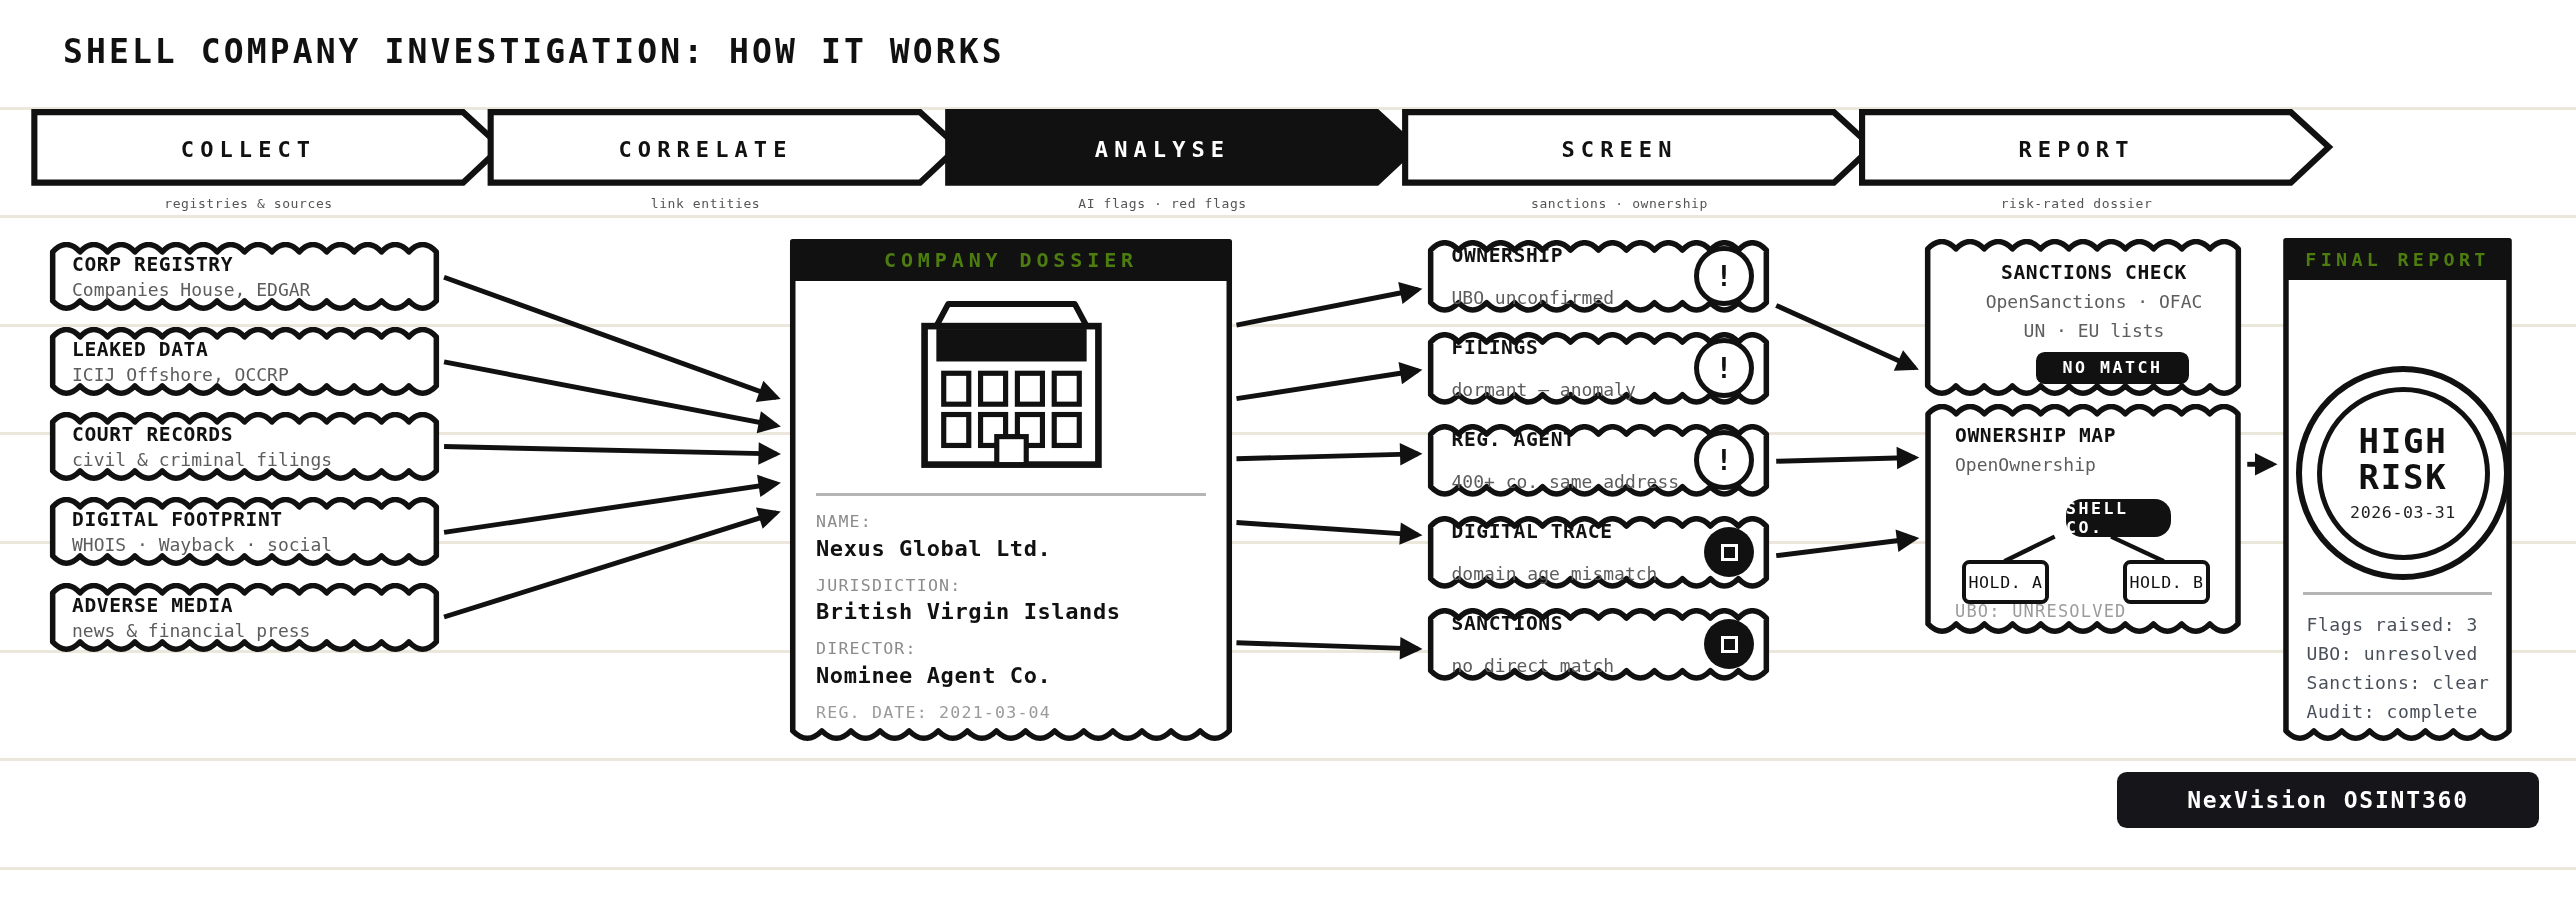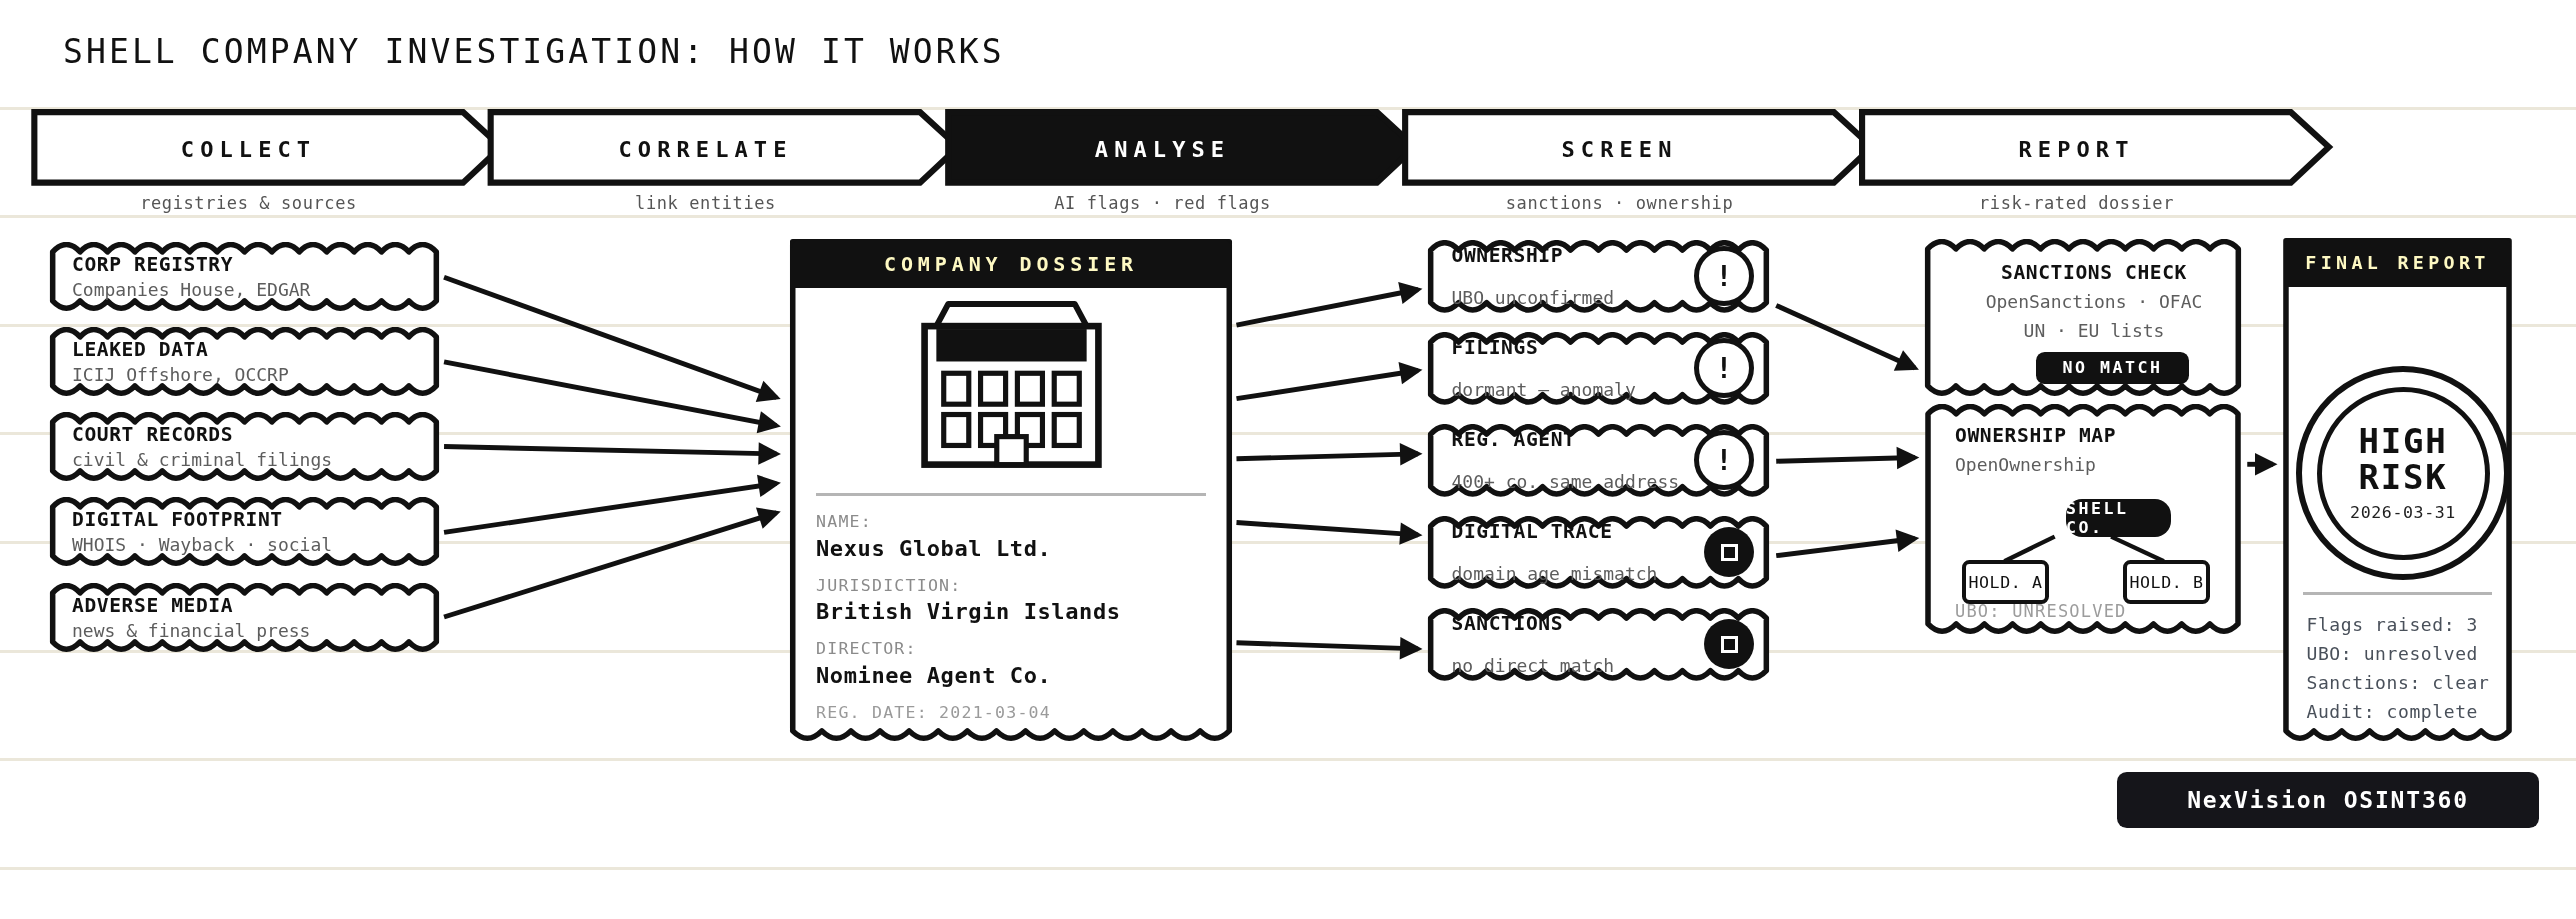--- a/index.html
+++ b/index.html
@@ -1,30 +1,30 @@
 <!DOCTYPE html>
 <html style="font-size:9.8px"><head>
 <meta charset="utf-8">
 <style>
   html,body{margin:0;padding:0;background:#fff;}
   .canvas{position:relative;width:2576px;height:920px;background:#ffffff;overflow:hidden;
           font-family:"DejaVu Sans Mono","Liberation Mono",monospace;color:#111;}
   .rule{position:absolute;left:0;right:0;height:2.5px;background:#ebe7da;z-index:0;}
 
   
-  .main-title{position:absolute;left:63px;top:32px;font-size:33px;font-weight:normal;
+  .main-title{position:absolute;left:63px;top:32px;font-size:33px;font-weight:bold;
               letter-spacing:3.1px;white-space:nowrap;z-index:2;}
 
   
   .pipe-svg{position:absolute;left:0;top:109px;z-index:2;}
   .stage-label{position:absolute;top:112px;height:74px;display:flex;align-items:center;justify-content:center;
                font-size:22px;font-weight:bold;letter-spacing:6.1px;z-index:3;}
   .stage-label.active{color:#fff;}
   .stage-sub{position:absolute;top:191px;height:24.5px;display:flex;align-items:center;justify-content:center;
-             font-size:17px;color:#555;letter-spacing:0.6px;z-index:2;}
+             font-size:13px;color:#555;letter-spacing:0.6px;z-index:2;}
 
   
   .wavy{position:absolute;z-index:2;}
   .wavy-bg{position:absolute;left:0;top:0;z-index:0;}
   .wavy .content{position:relative;z-index:1;height:100%;}
 
   .srcbox{left:49px;width:391px;height:69px;}
   .srcbox .content{display:flex;flex-direction:column;justify-content:center;padding-left:23px;gap:3.7px;}
   .box-title{font-size:19.6px;font-weight:bold;letter-spacing:0.6px;}
   .box-sub{font-size:18px;color:#5d5d5d;}
@@ -34,21 +34,21 @@
   .flag-text{display:flex;flex-direction:column;gap:20px;flex:1;}
   .alert-circle{width:50px;height:50px;border:5.5px solid #111;border-radius:50%;background:#fff;
                 display:flex;align-items:center;justify-content:center;font-size:28px;font-weight:bold;flex:0 0 auto;}
   .dot-circle{width:50px;height:50px;border-radius:50%;background:#111;
               display:flex;align-items:center;justify-content:center;flex:0 0 auto;}
   .dot-circle .sq{width:11px;height:11px;border:3.7px solid #fff;background:transparent;}
 
   
   .card{position:absolute;z-index:2;}
   .card .card-bg{position:absolute;left:0;top:0;z-index:0;}
-  .card-header{position:absolute;left:2.5px;right:2.5px;top:1.2px;height:49px;background:#111;color:#fef9c3;
+  .card-header{position:absolute;left:2.5px;right:2.5px;top:1.2px;height:42px;background:#111;color:#4d7c0f;
                border-radius:8.6px 8.6px 0 0;display:flex;align-items:center;justify-content:center;
                font-size:20px;font-weight:bold;letter-spacing:4.9px;z-index:2;}
   .dossier{left:789px;top:238px;width:444px;height:503px;}
   .dossier-body{position:relative;z-index:1;padding:56px 27px 0 27px;}
   .building-wrap{display:flex;justify-content:center;margin-top:4.9px;}
   .dossier-divider{height:3.1px;background:#b5b5b5;margin:16px 0 16px 0;}
   .field-label{font-size:16.6px;color:#8b8b8b;letter-spacing:1.2px;margin-bottom:4.9px;}
   .field-value{font-size:22px;font-weight:bold;margin-bottom:14.7px;letter-spacing:0.6px;}
   .reg-date{font-size:16.6px;color:#9a9a9a;letter-spacing:1.2px;margin-top:2.5px;}
 

